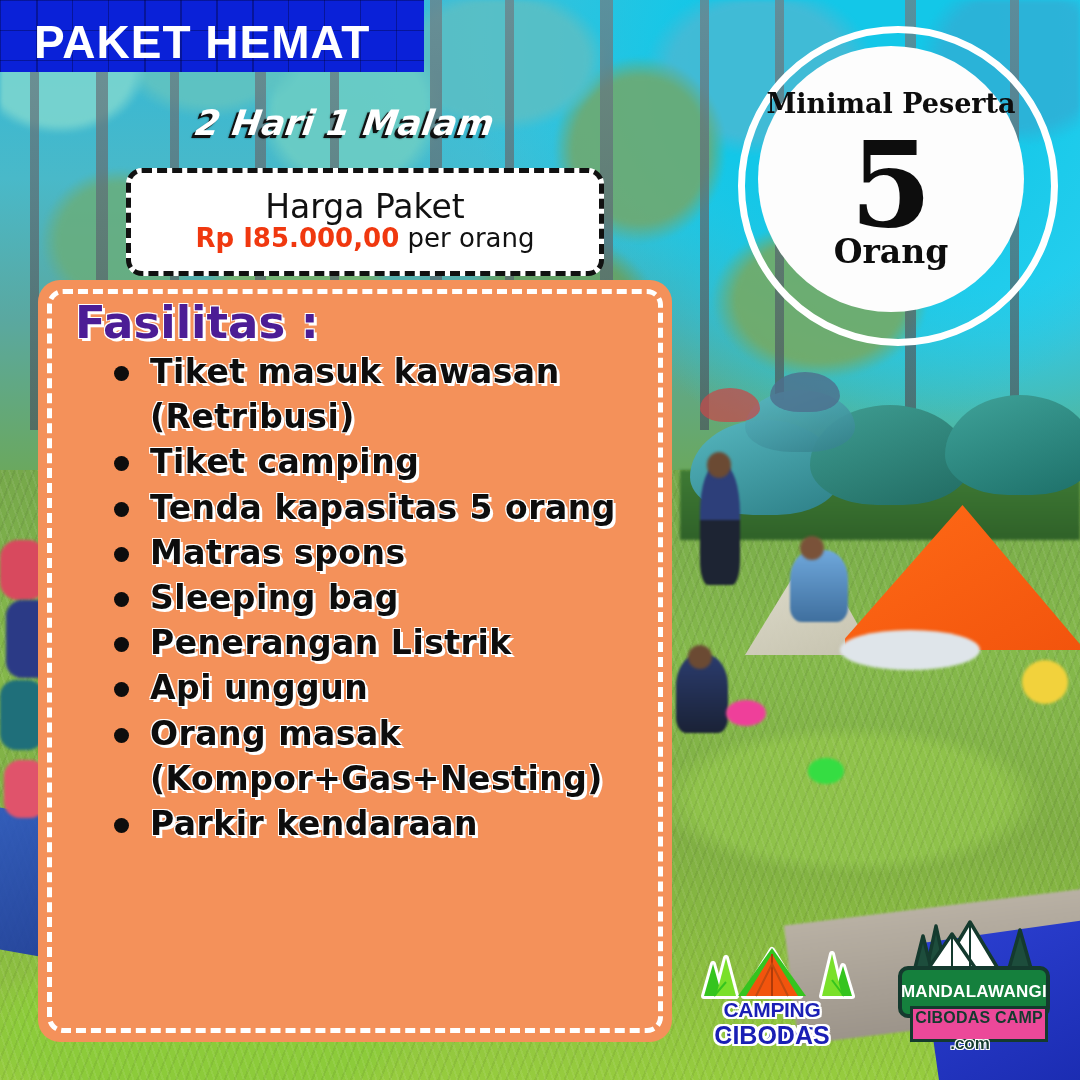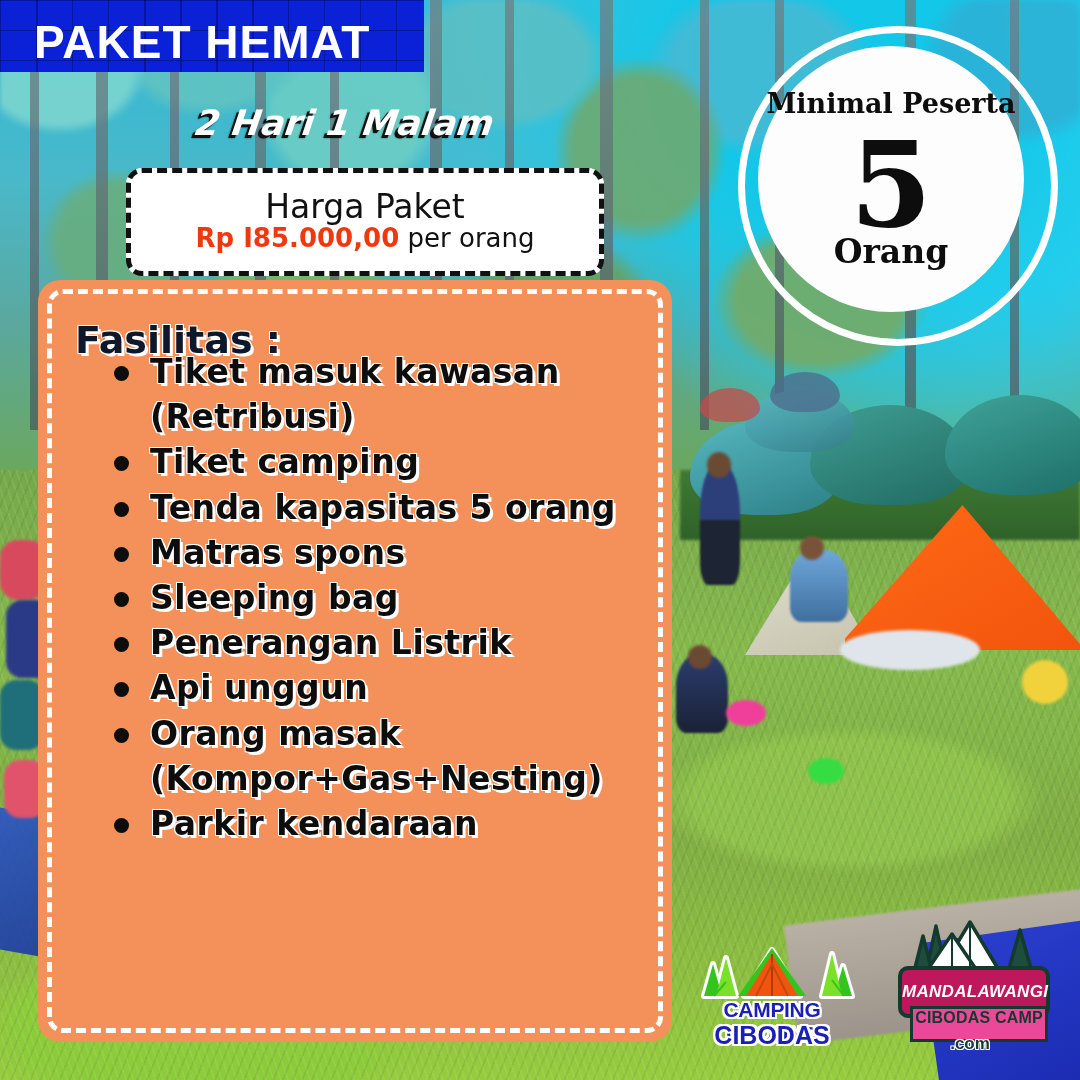--- a/index.html
+++ b/index.html
@@ -145,23 +145,23 @@
   
   .card{
     position:absolute;left:38px;top:280px;width:634px;height:762px;
     background:#f4915a;border-radius:22px;
   }
   .card-dash{
     position:absolute;left:9px;top:9px;right:9px;bottom:9px;
     border:5px dashed #fff;border-radius:16px;
   }
   .card-head{
-    position:absolute;left:37px;top:38px;
+    position:absolute;left:37px;top:16px;
     font-family:"DejaVu Sans",sans-serif;font-weight:bold;
-    font-size:38px;color:#0f172a;
+    font-size:45px;color:#4c1d95;
     text-shadow:3px 3px 0 #fff, -1px -1px 0 #fff, 1px -1px 0 #fff, -1px 1px 0 #fff;
   }
   .fac-list{
     position:absolute;left:70px;top:69px;right:24px;
     margin:0;padding:0;list-style:none;
   }
   .fac-item{
     position:relative;padding-left:42px;
     font-family:"DejaVu Sans",sans-serif;font-weight:bold;
     font-size:33px;line-height:1.37;color:#0d0d0d;
@@ -182,22 +182,22 @@
     color:#1a1fb5;
     text-shadow:2px 2px 0 #fff,-2px -2px 0 #fff,2px -2px 0 #fff,-2px 2px 0 #fff,0 2px 0 #fff,2px 0 0 #fff,0 -2px 0 #fff,-2px 0 0 #fff;
   }
   .cg-text1{top:72px;font-size:21px;letter-spacing:-.3px;}
   .cg-text2{top:95px;font-size:25px;letter-spacing:0px;}
 
   .logo-mw{position:absolute;left:890px;top:914px;width:160px;height:142px;}
   .mw-top{position:absolute;left:6px;top:0;width:148px;height:62px;}
   .mw-plate{
     position:absolute;left:8px;top:52px;width:144px;height:44px;
-    background:#be185d;border:4px solid #143a2e;border-radius:10px;
-    display:flex;align-items:center;font-style:italic;
+    background:#15803d;border:4px solid #143a2e;border-radius:10px;
+    display:flex;align-items:center;justify-content:center;
   }
   .mw-plate span{
     font-family:"Liberation Sans",sans-serif;font-weight:bold;
     font-size:17px;color:#fff;letter-spacing:.3px;
   }
   .mw-ribbon{
     position:absolute;left:20px;top:92px;width:132px;height:30px;
     background:#ec4899;border:3px solid #143a2e;
     clip-path:polygon(0 0,100% 0,100% 100%,0 100%);
     display:flex;align-items:flex-start;justify-content:center;

